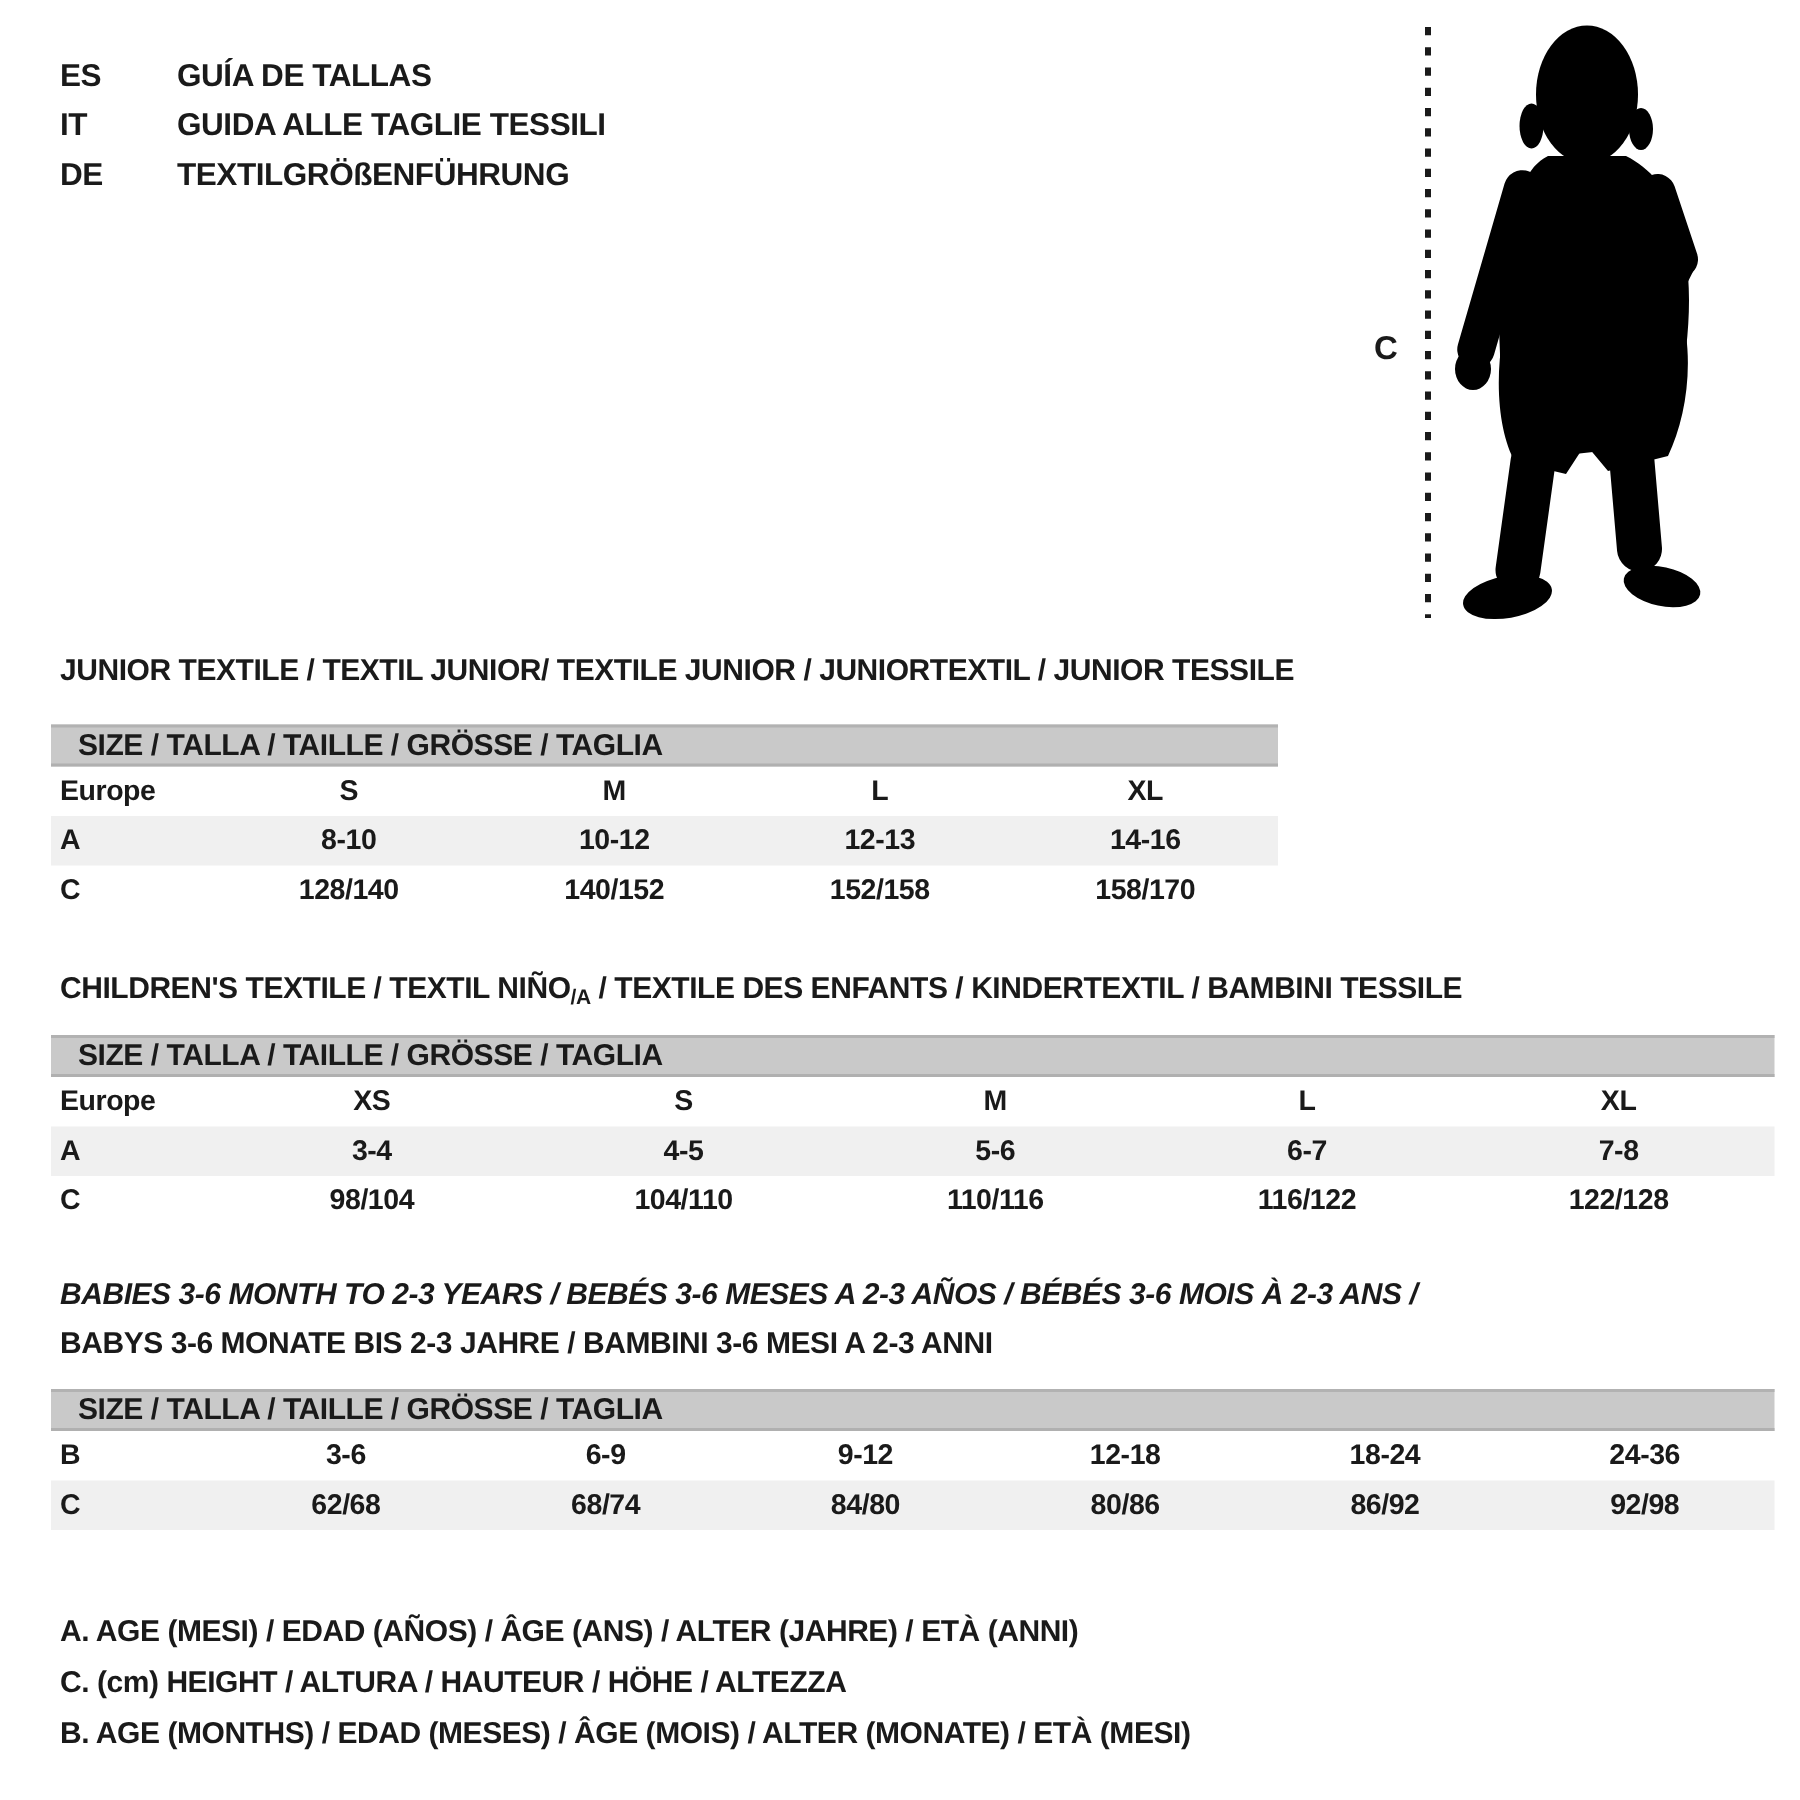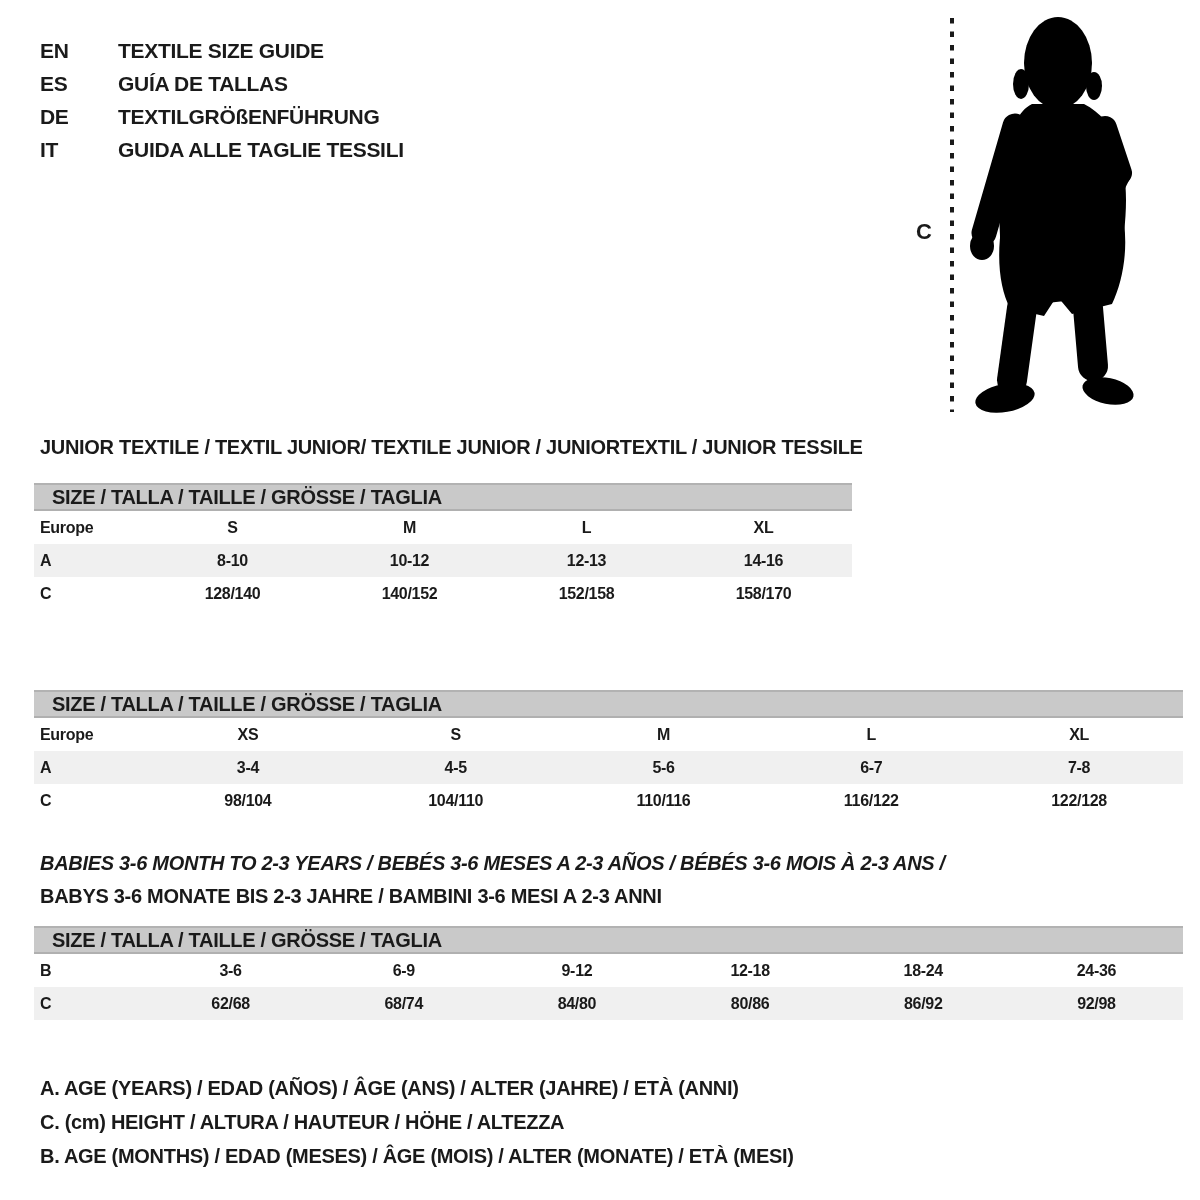--- a/index.html
+++ b/index.html
@@ -20,49 +20,45 @@
   .sub-a { font-size:14px; vertical-align:-4px; }
   .size-table { position:absolute; left:34px; }
   .w-junior { width:818px; }
   .w-wide { width:1149px; }
   .size-bar {
     height:28px; background:#c9c9c9; box-sizing:border-box;
     border-top:2px solid #b2b2b2; border-bottom:2px solid #b0b0b0;
     display:flex; align-items:center; padding-left:18px;
     font-weight:bold; font-size:20px;
   }
-  .trow { display:flex; height:33px; align-items:center; font-weight:bold; font-size:16px; }
+  .trow { display:flex; height:33px; align-items:center; font-weight:bold; font-size:19px; }
   .trow.shaded { background:#f0f0f0; }
   .tlabel { width:110px; padding-left:6px; box-sizing:border-box; }
   .tcell { flex:1; text-align:center; }
   
   .legend { position:absolute; left:40px; top:1071px; }
   .legend-line { height:34px; display:flex; align-items:center; font-weight:bold; font-size:20px; white-space:nowrap; }
 </style>
 </head>
 <body>
 
 <div class="page">
 
   <div class="lang-list">
     <div class="lang-row">
-      <span class="lang-code">EN</span>
-      <span>TEXTILE SIZE GUIDE</span>
-    </div>
-    <div class="lang-row">
       <span class="lang-code">ES</span>
       <span>GUÍA DE TALLAS</span>
     </div>
     <div class="lang-row">
+      <span class="lang-code">IT</span>
+      <span>GUIDA ALLE TAGLIE TESSILI</span>
+    </div>
+    <div class="lang-row">
       <span class="lang-code">DE</span>
       <span>TEXTILGRÖßENFÜHRUNG</span>
-    </div>
-    <div class="lang-row">
-      <span class="lang-code">IT</span>
-      <span>GUIDA ALLE TAGLIE TESSILI</span>
     </div>
   </div>
 
   <span class="fig-c-label">C</span>
 
   <svg class="figure-svg" width="220" height="412" viewBox="0 0 220 412">
     <g>
       <line x1="12" y1="10" x2="12" y2="404" stroke="#1a1a1a" stroke-width="4" stroke-dasharray="5.5 8"></line>
     </g>
     <g fill="#000000">
@@ -111,20 +107,23 @@
     </div>
     <div class="trow">
       <span class="tlabel">C</span>
       <span class="tcell">128/140</span>
       <span class="tcell">140/152</span>
       <span class="tcell">152/158</span>
       <span class="tcell">158/170</span>
     </div>
   </div>
 
+  <div class="sec-title" style="top:648px;">
+    <span>CHILDREN'S TEXTILE / TEXTIL NIÑO</span><span class="sub-a">/A</span><span> / TEXTILE DES ENFANTS / KINDERTEXTIL / BAMBINI TESSILE</span>
+  </div>
   <div class="size-table w-wide" style="top:690px;">
     <div class="size-bar">SIZE / TALLA / TAILLE / GRÖSSE / TAGLIA</div>
     <div class="trow">
       <span class="tlabel">Europe</span>
       <span class="tcell">XS</span>
       <span class="tcell">S</span>
       <span class="tcell">M</span>
       <span class="tcell">L</span>
       <span class="tcell">XL</span>
     </div>
@@ -164,18 +163,18 @@
       <span class="tcell">62/68</span>
       <span class="tcell">68/74</span>
       <span class="tcell">84/80</span>
       <span class="tcell">80/86</span>
       <span class="tcell">86/92</span>
       <span class="tcell">92/98</span>
     </div>
   </div>
 
   <div class="legend">
-    <div class="legend-line">A. AGE (YEARS) / EDAD (AÑOS) / ÂGE (ANS) / ALTER (JAHRE) / ETÀ (ANNI)</div>
+    <div class="legend-line">A. AGE (MESI) / EDAD (AÑOS) / ÂGE (ANS) / ALTER (JAHRE) / ETÀ (ANNI)</div>
     <div class="legend-line">C. (cm) HEIGHT / ALTURA / HAUTEUR / HÖHE / ALTEZZA</div>
     <div class="legend-line">B. AGE (MONTHS) / EDAD (MESES) / ÂGE (MOIS) / ALTER (MONATE) / ETÀ (MESI)</div>
   </div>
 
 </div>
 
 </body></html>

